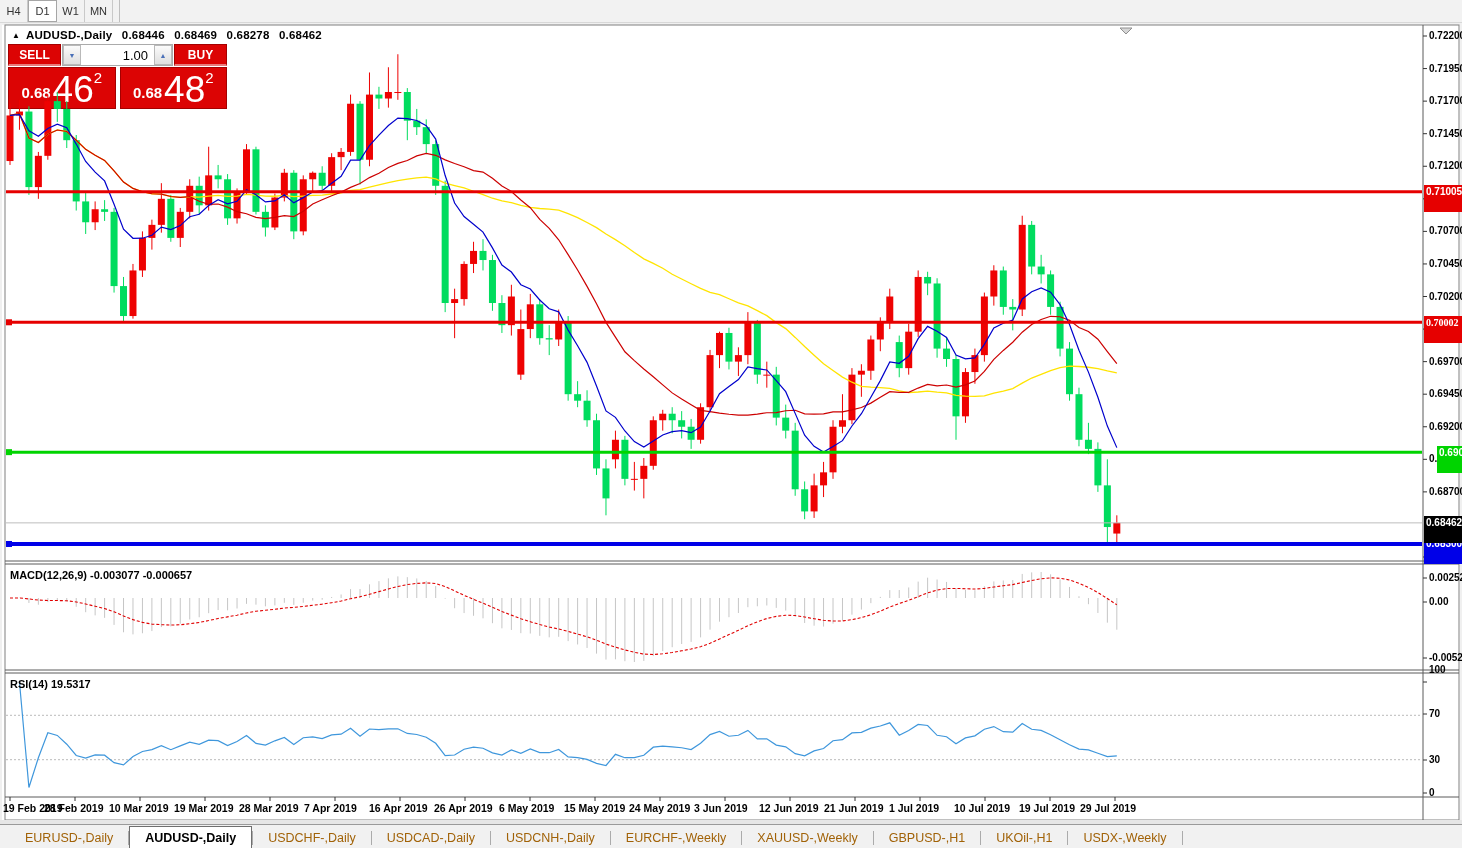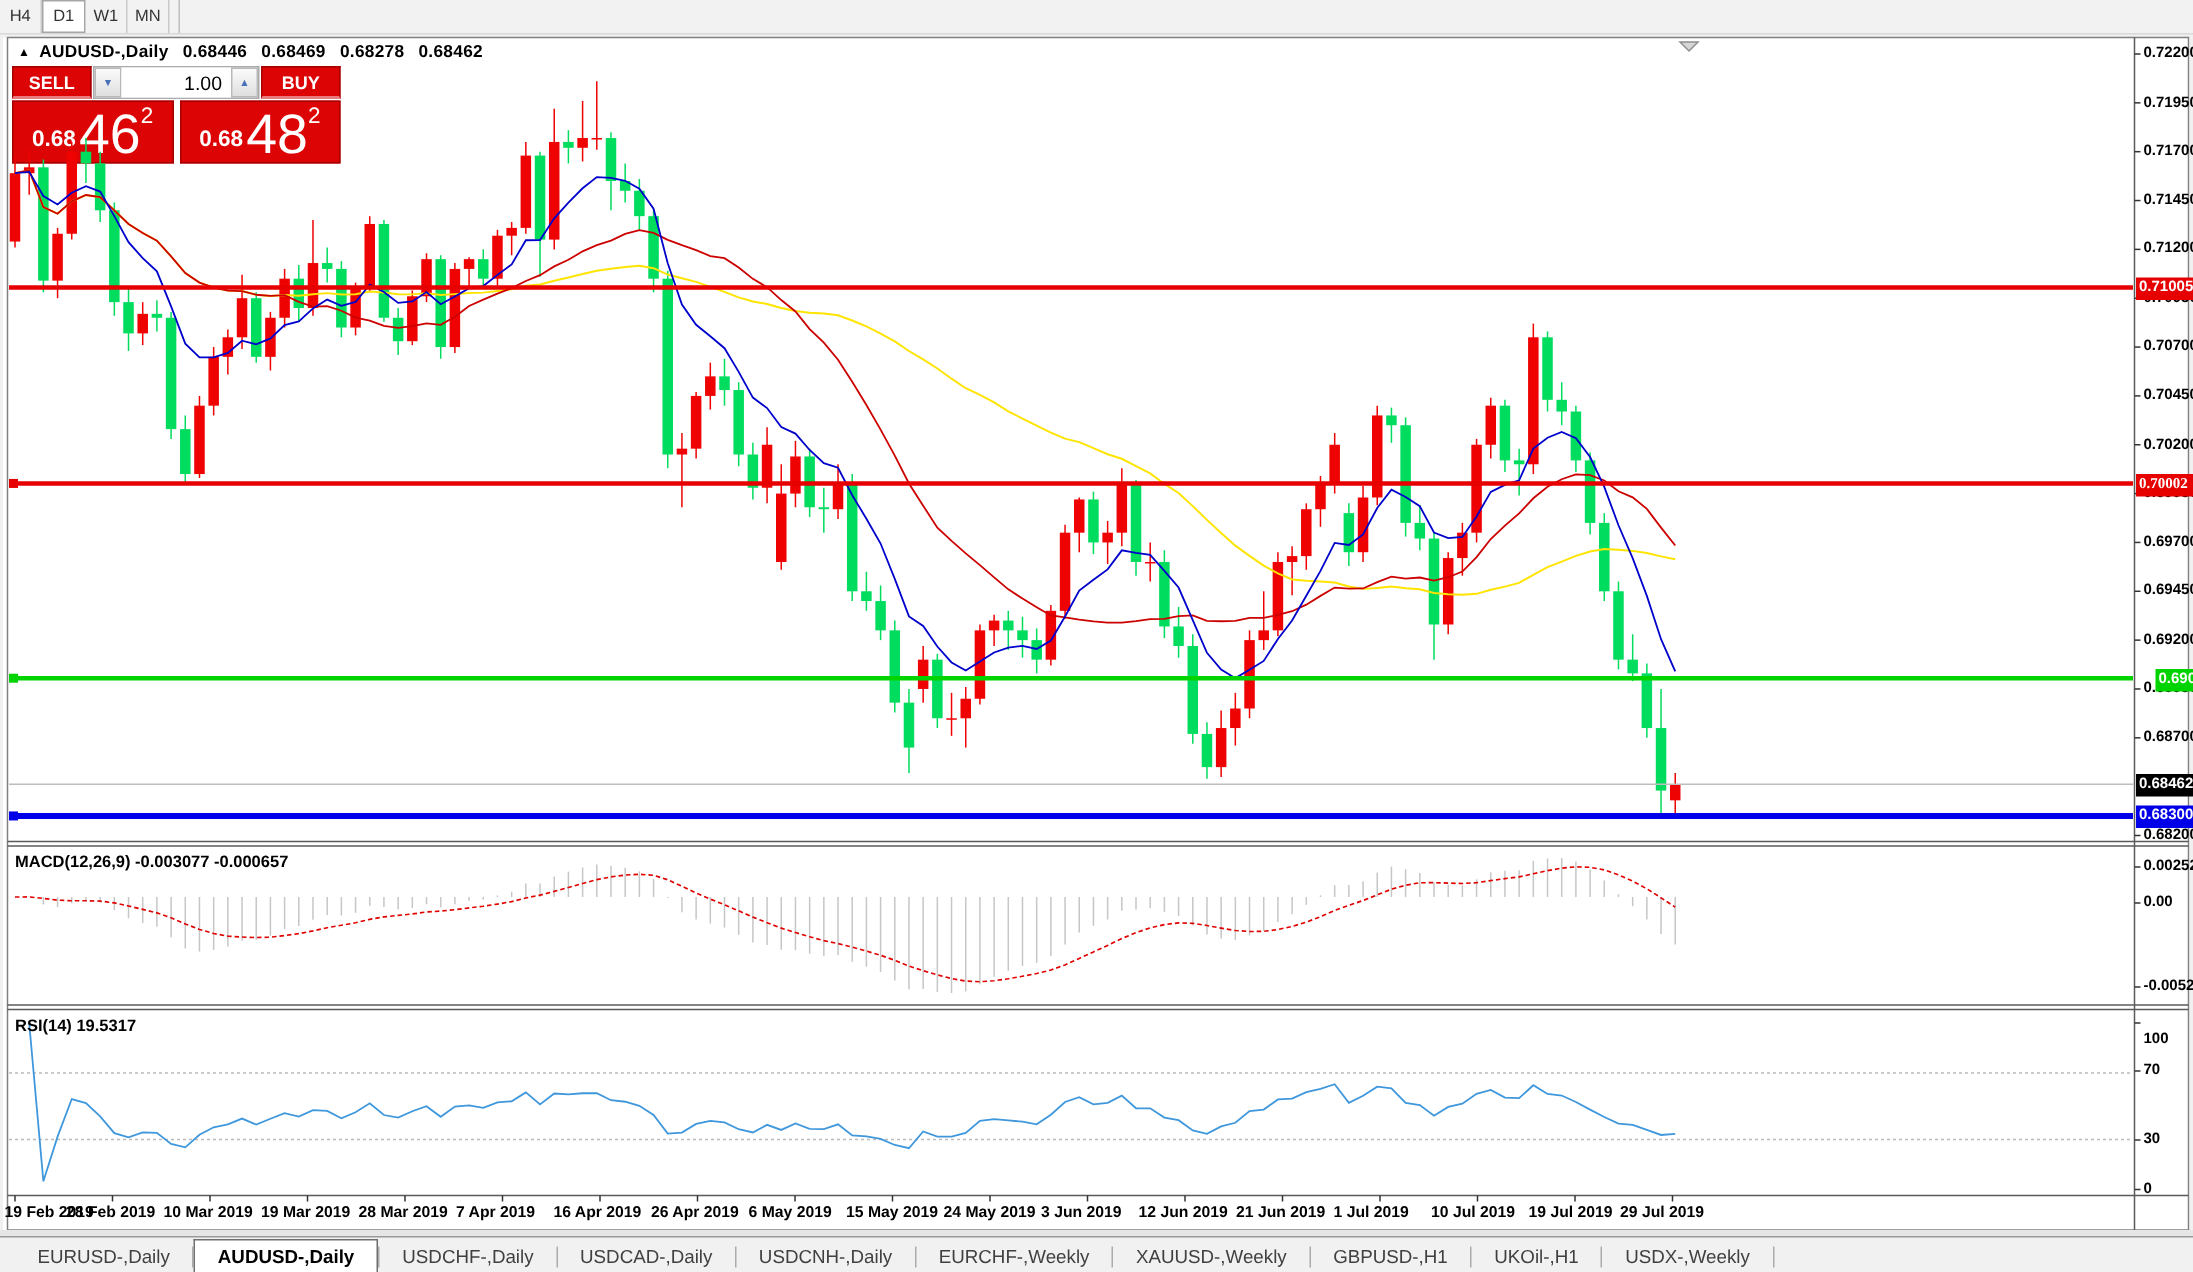--- a/index.html
+++ b/index.html
@@ -23,26 +23,26 @@
   #spin{flex:1;display:flex;border:1px solid #ABABAB;box-sizing:border-box;background:#F4F4F4;margin:0 1px;}
   .spin-btn{width:18px;display:flex;align-items:center;justify-content:center;font-size:7px;color:#4A70B8;background:linear-gradient(#FBFBFB,#DFDFDF);border:1px solid #B9B9B9;box-sizing:border-box;}
   #vol{flex:1;border:none;outline:none;text-align:right;font-size:13px;padding-right:6px;font-family:"Liberation Sans",sans-serif;color:#000;background:#FFF;min-width:10px;width:50px;}
   #trade-row2{display:flex;margin-top:1px;height:42px;gap:4px;}
   .quote-box{background:var(--red);flex:1;color:#FFF;display:flex;align-items:flex-end;justify-content:center;padding-bottom:3px;border:1px solid #A50000;box-sizing:border-box;}
   .quote-small{font-size:15px;font-weight:700;margin-right:2px;line-height:1;padding-bottom:5px;}
   .quote-big{font-size:37px;line-height:.85;font-weight:400;}
   .quote-sup{font-size:15px;line-height:1;padding-bottom:20px;}
   
   .ylab{position:absolute;left:1429px;font-size:10px;font-weight:700;color:#000;height:12px;line-height:12px;white-space:nowrap;}
-  .badge{position:absolute;left:1424px;width:37px;font-size:10px;font-weight:700;color:#FFF;height:15px;line-height:13px;text-align:left;padding-left:2px;white-space:nowrap;}
+  .badge{position:absolute;left:1424px;width:37px;font-size:10px;font-weight:700;color:#FFF;height:27px;line-height:13px;text-align:left;padding-left:2px;white-space:nowrap;}
   .xlab{position:absolute;top:802px;font-size:10.5px;font-weight:700;color:#000;white-space:nowrap;}
   .panel-label{position:absolute;left:10px;font-size:11px;font-weight:700;color:#000;white-space:nowrap;}
   
   #tab-bar{left:0;top:824px;width:1462px;height:24px;background:#F1F1F1;border-top:1px solid #9A9A9A;display:flex;align-items:flex-end;}
-  .tab{height:21px;line-height:21px;padding:0 15px;font-size:12.5px;color:#404040;white-space:nowrap;}
+  .tab{height:21px;line-height:21px;padding:0 15px;font-size:12.5px;color:#a16207;white-space:nowrap;}
   .tab.active{background:#FFFFFF;border:1px solid #6F6F6F;border-bottom:none;color:#000;font-weight:700;height:22px;line-height:22px;}
   .tab-sep{width:1px;height:14px;background:#ABABAB;margin-bottom:4px;}
   #strip{left:0;top:820px;width:1462px;height:4px;background:#E6E6E6;}
   svg{position:absolute;left:0;top:0;}
 </style>
 </head>
 <body>
 
 <div class="abs" id="tf-bar">
     <div class="tf-btn">H4</div>
@@ -529,21 +529,21 @@
     <div class="ylab" style="top: 485.875px;">0.68700</div>
     <div class="ylab" style="top: 551px;">0.68200</div>
     <div class="badge" style="top: 185.149px; background: rgb(230, 0, 0);">0.71005</div>
     <div class="badge" style="top: 315.789px; background: rgb(230, 0, 0); font-family: Liberation Serif, serif;">0.70002</div>
     <div class="badge" style="top: 445.649px; background: rgb(0, 212, 0); margin-left: 13px;">0.69005</div>
     <div class="badge" style="top: 537.475px; background: rgb(0, 0, 232);">0.68300</div>
     <div class="badge" style="top: 516.374px; background: rgb(0, 0, 0);">0.68462</div>
     <div class="ylab" style="top: 572px;">0.002522</div>
     <div class="ylab" style="top: 596px;">0.00</div>
     <div class="ylab" style="top: 652px;">-0.005234</div>
-    <div class="ylab" style="top: 687px;">100</div>
+    <div class="ylab" style="top: 664px;">100</div>
     <div class="ylab" style="top: 708px;">70</div>
     <div class="ylab" style="top: 754px;">30</div>
     <div class="ylab" style="top: 787px;">0</div>
     <div class="xlab" style="left: 3px;">19 Feb 2019</div>
     <div class="xlab" style="left: 44px;">28 Feb 2019</div>
     <div class="xlab" style="left: 109px;">10 Mar 2019</div>
     <div class="xlab" style="left: 174px;">19 Mar 2019</div>
     <div class="xlab" style="left: 239px;">28 Mar 2019</div>
     <div class="xlab" style="left: 304px;">7 Apr 2019</div>
     <div class="xlab" style="left: 369px;">16 Apr 2019</div>

